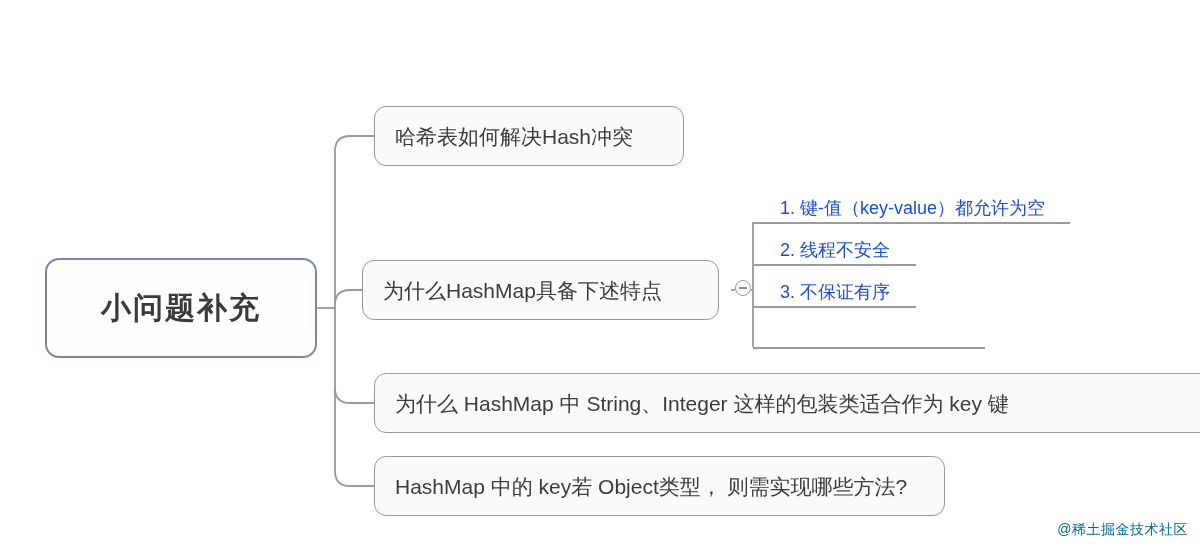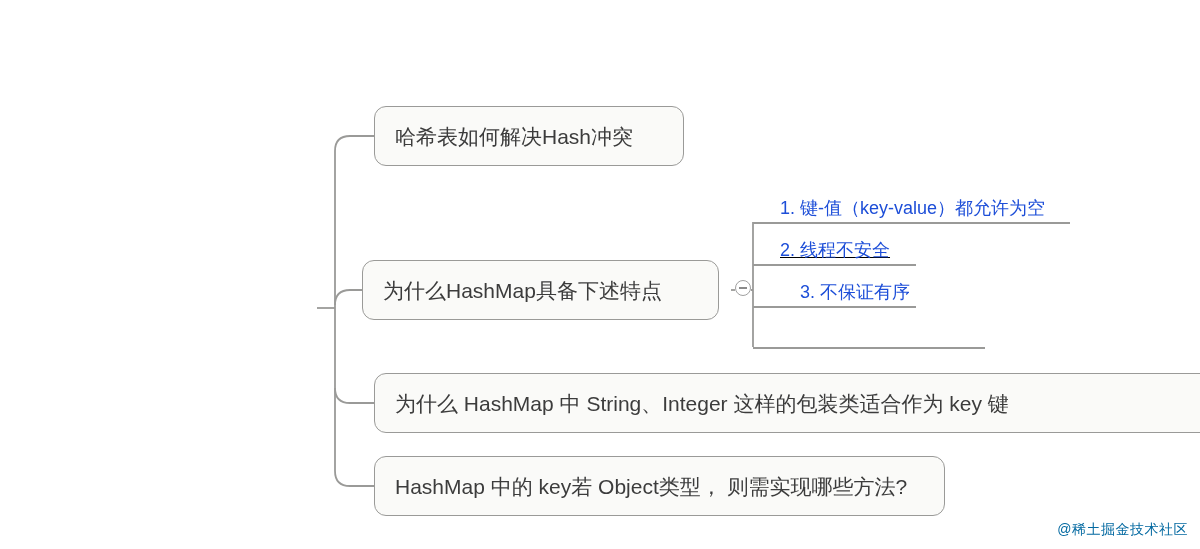--- a/index.html
+++ b/index.html
@@ -90,22 +90,22 @@
     white-space: nowrap;
     line-height: 1;
   }
   .leaf-underline {
     position: absolute;
     height: 2px;
     background: #9a9a98;
   }
 
   #leaf-0 { left: 753px; top: 193px; height: 30px; }
-  #leaf-1 { left: 753px; top: 235px; height: 30px; text-decoration: underline; }
-  #leaf-2 { left: 753px; top: 277px; height: 30px; margin-left: 20px; }
+  #leaf-1 { left: 753px; top: 235px; height: 30px; }
+  #leaf-2 { left: 753px; top: 277px; height: 30px; }
   #leaf-3 { left: 753px; top: 318px; height: 30px; }
 
   #leaf-ul-0 { left: 753px; top: 222px; width: 317px; }
   #leaf-ul-1 { left: 753px; top: 264px; width: 163px; }
   #leaf-ul-2 { left: 753px; top: 306px; width: 163px; }
   #leaf-ul-3 { left: 753px; top: 347px; width: 232px; }
 
   
   .collapse-toggle {
     position: absolute;
@@ -160,20 +160,23 @@
       <path d="M335 471 Q335 486 350 486 H374"></path>
 
       <path d="M731 290 H735"></path>
       <path d="M751 290 H753"></path>
 
       <path d="M753 222 V347"></path>
 
     </g>
   </svg>
 
+  <div class="root-node">
+    <span class="root-label">小问题补充</span>
+  </div>
 
   <div class="branch-node" id="branch-0">
     <span class="branch-label">哈希表如何解决Hash冲突</span>
   </div>
 
   <div class="branch-node" id="branch-1">
     <span class="branch-label">为什么HashMap具备下述特点</span>
   </div>
 
   <div class="branch-node" id="branch-2">

